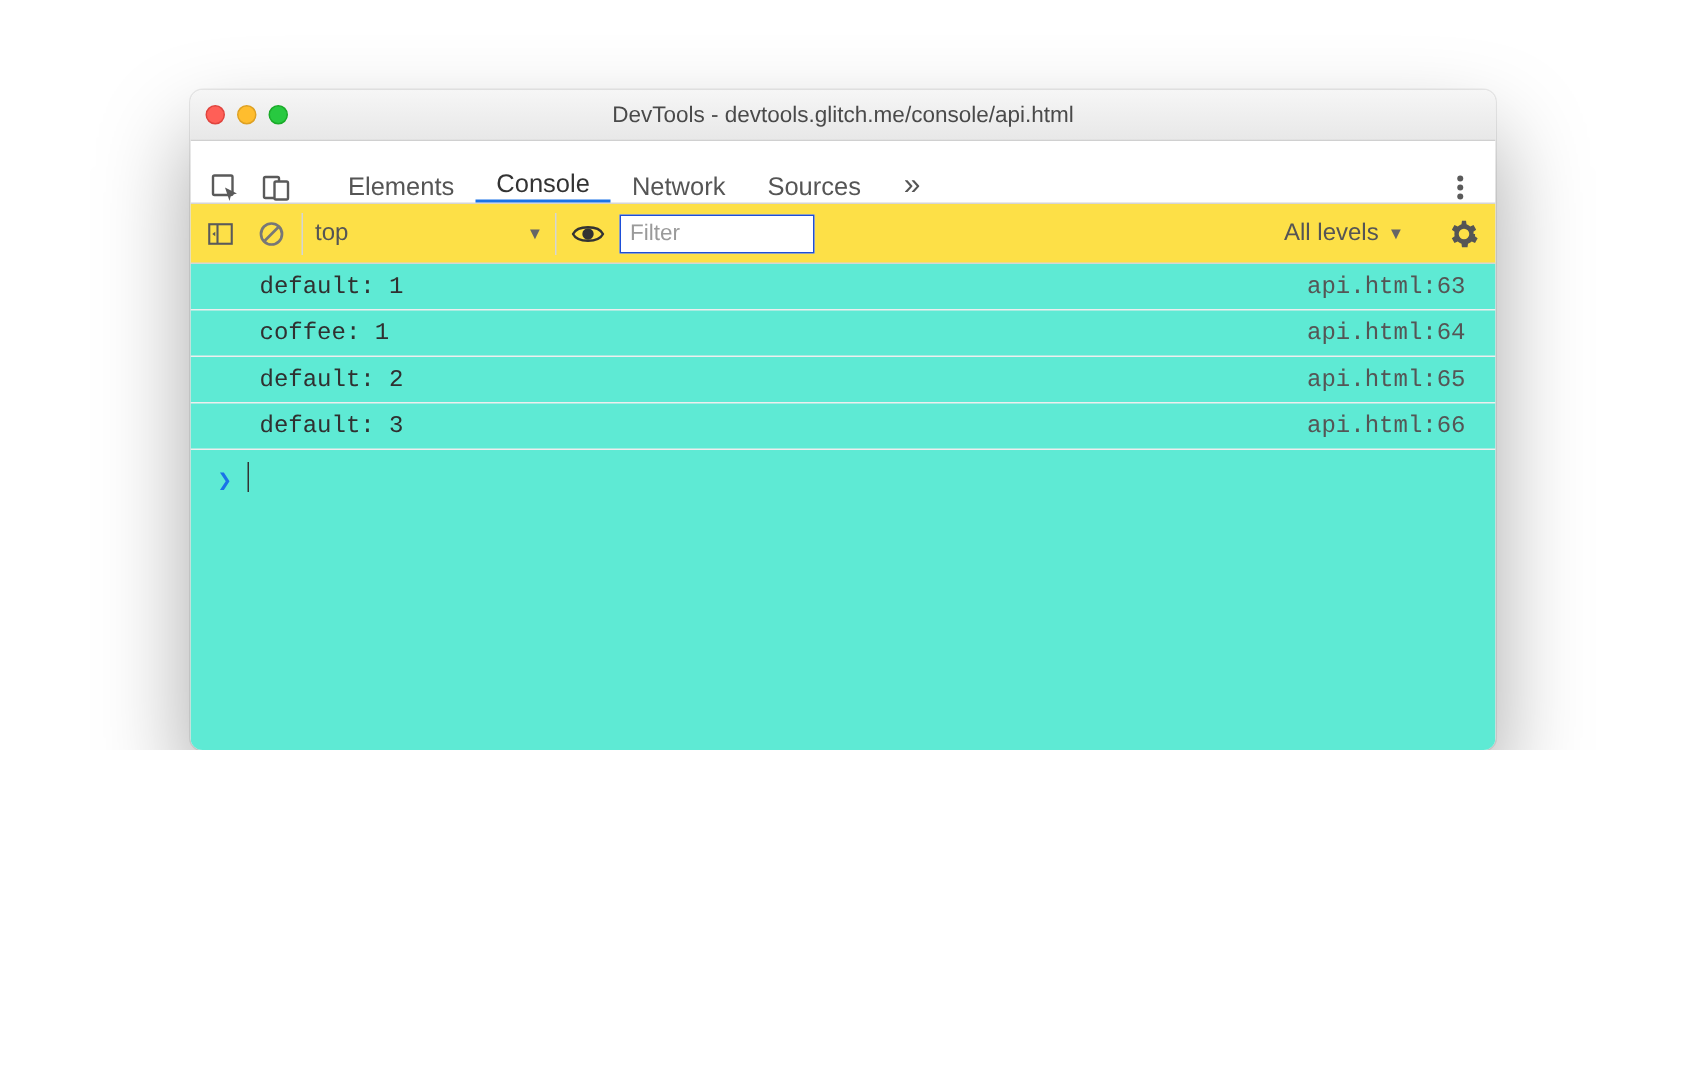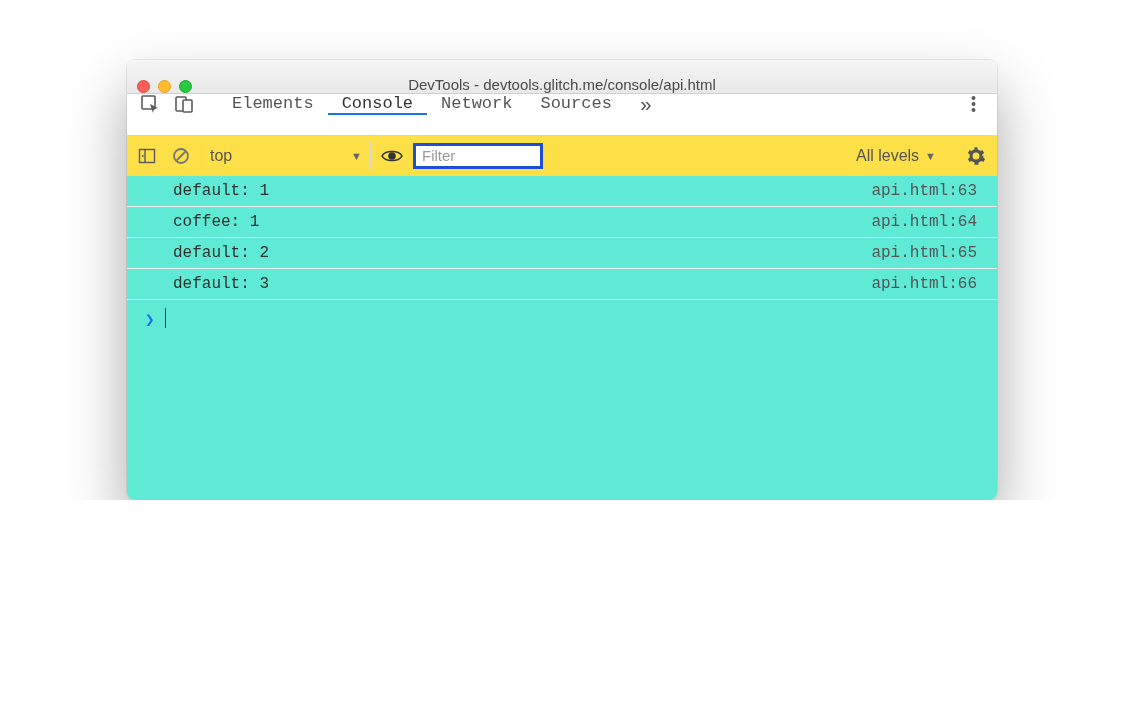--- a/index.html
+++ b/index.html
@@ -17,44 +17,43 @@
     background: #fff;
     box-shadow: 0 30px 60px rgba(0,0,0,0.35), 0 0 0 1px rgba(0,0,0,0.08);
     overflow: hidden;
   }
   
   .titlebar {
     height: 34px;
     background: linear-gradient(#f6f6f6,#e8e8e8);
     border-bottom: 1px solid #d0d0d0;
     display: flex;
-    align-items: flex-end;
+    align-items: center;
     padding: 0 10px;
     position: relative;
   }
   .traffic { display: flex; gap: 8px; }
   .tl { width: 13px; height: 13px; border-radius: 50%; }
   .tl.red { background:#ff5f57; border:1px solid #e0443e;}
   .tl.yellow { background:#ffbd2e; border:1px solid #dea123;}
   .tl.green { background:#28c940; border:1px solid #1aab29;}
   .title {
     position:absolute; left:0; right:0; text-align:center;
     font-size: 15px; color:#4a4a4a;
     pointer-events:none;
   }
   
   .tabbar {
     height: 42px;
     border-bottom: 1px solid #d5d5d5;
     display: flex;
-    align-items: flex-start;
+    align-items: flex-end;
     padding: 0 6px;
     font-size: 17px;
     color: #555;
-    font-family: Liberation Mono, monospace;
   }
   .tabbar .iconbtn {
     width: 34px;
     display:flex; align-items:center; justify-content:center;
     color:#5a5a5a;
   }
   .divider { width:1px; background:#d5d5d5; margin: 6px 8px;}
   .tab {
     padding: 0 14px;
     display:flex; align-items:center;
@@ -88,21 +87,21 @@
     border-left: 1px solid #d5d5d5;
     border-right: 1px solid #d5d5d5;
     height: 28px;
     min-width: 170px;
     justify-content: space-between;
   }
   .toolbar .tri { color:#666; font-size:11px;}
   .toolbar .eye { width: 30px; display:flex;align-items:center;justify-content:center; }
   .toolbar input.filter {
     width: 130px; height: 26px;
-    border: 3px solid #1d4ed8;
+    border: 1px solid #1d4ed8;
     background:#fff;
     font-size: 15px; color:#888;
     padding: 0 6px;
   }
   .toolbar input.filter::placeholder{ color:#9a9a9a;}
   .toolbar .levels {
     display:flex; align-items:center; gap:6px;
     color:#555;
     margin-left:28px;
   }

